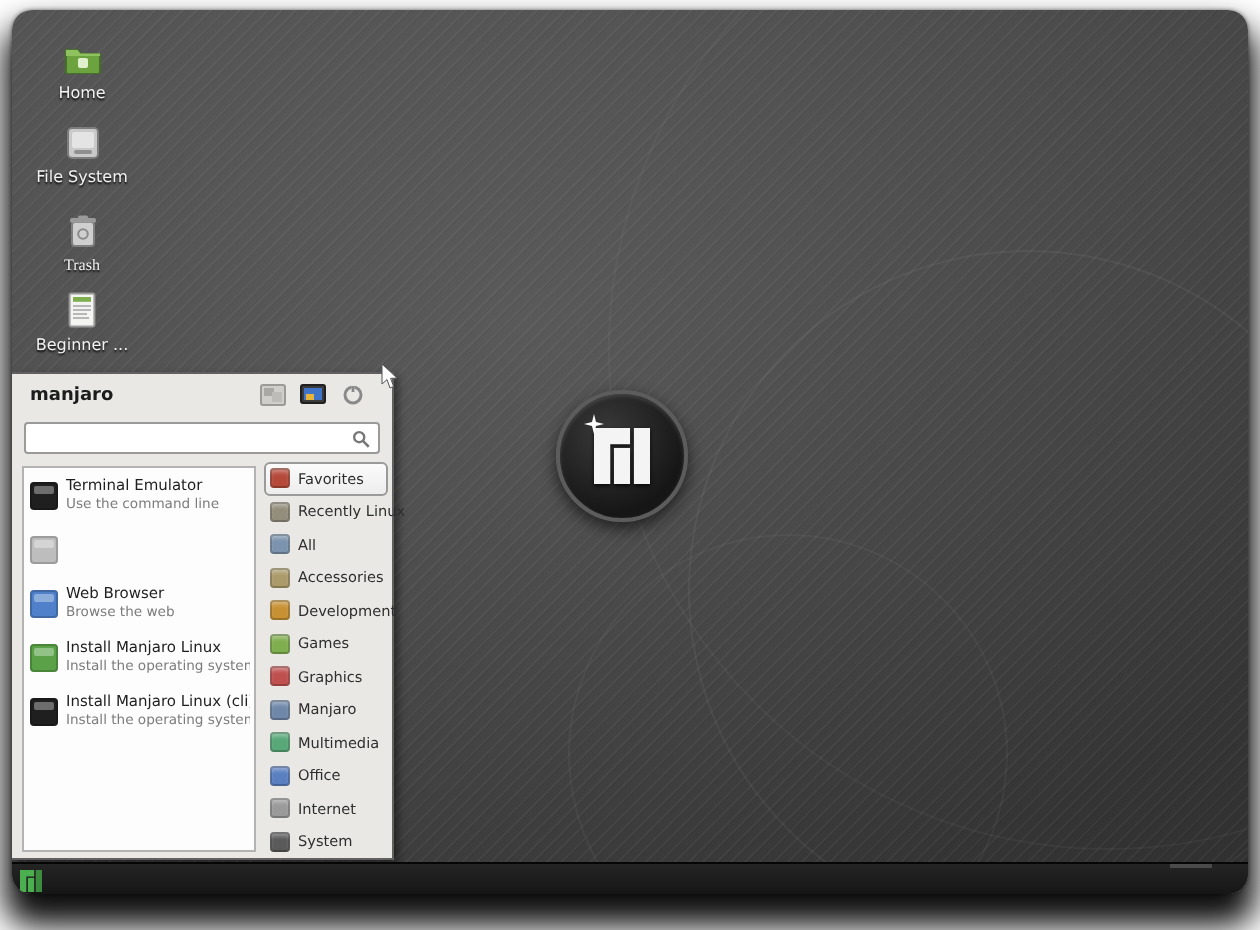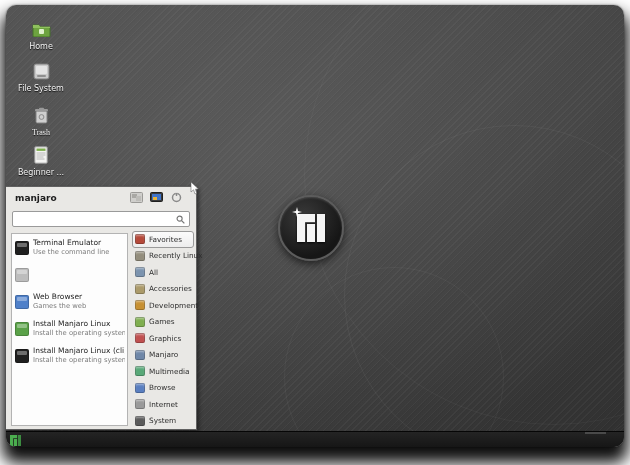--- a/index.html
+++ b/index.html
@@ -192,21 +192,21 @@
               <div class="app-desc">Use the command line</div>
             </span>
           </div>
           <div class="app-row">
             <span class="app-ico" style="background: rgb(189, 189, 189);"></span>
           </div>
           <div class="app-row">
             <span class="app-ico" style="background: rgb(79, 128, 201);"></span>
             <span class="app-texts">
               <div class="app-name">Web Browser</div>
-              <div class="app-desc">Games the web</div>
+              <div class="app-desc">Browse the web</div>
             </span>
           </div>
           <div class="app-row">
             <span class="app-ico" style="background: rgb(90, 161, 72);"></span>
             <span class="app-texts">
               <div class="app-name">Install Manjaro Linux</div>
               <div class="app-desc">Install the operating system to...</div>
             </span>
           </div>
           <div class="app-row">
@@ -249,21 +249,21 @@
           <div class="cat-row">
             <span class="cat-ico" style="background: rgb(111, 135, 168);"></span>
             <span class="cat-label">Manjaro</span>
           </div>
           <div class="cat-row">
             <span class="cat-ico" style="background: rgb(88, 168, 120);"></span>
             <span class="cat-label">Multimedia</span>
           </div>
           <div class="cat-row">
             <span class="cat-ico" style="background: rgb(90, 127, 192);"></span>
-            <span class="cat-label">Browse</span>
+            <span class="cat-label">Office</span>
           </div>
           <div class="cat-row">
             <span class="cat-ico" style="background: rgb(154, 154, 154);"></span>
             <span class="cat-label">Internet</span>
           </div>
           <div class="cat-row">
             <span class="cat-ico" style="background: rgb(90, 90, 90);"></span>
             <span class="cat-label">System</span>
           </div>
         </div>

